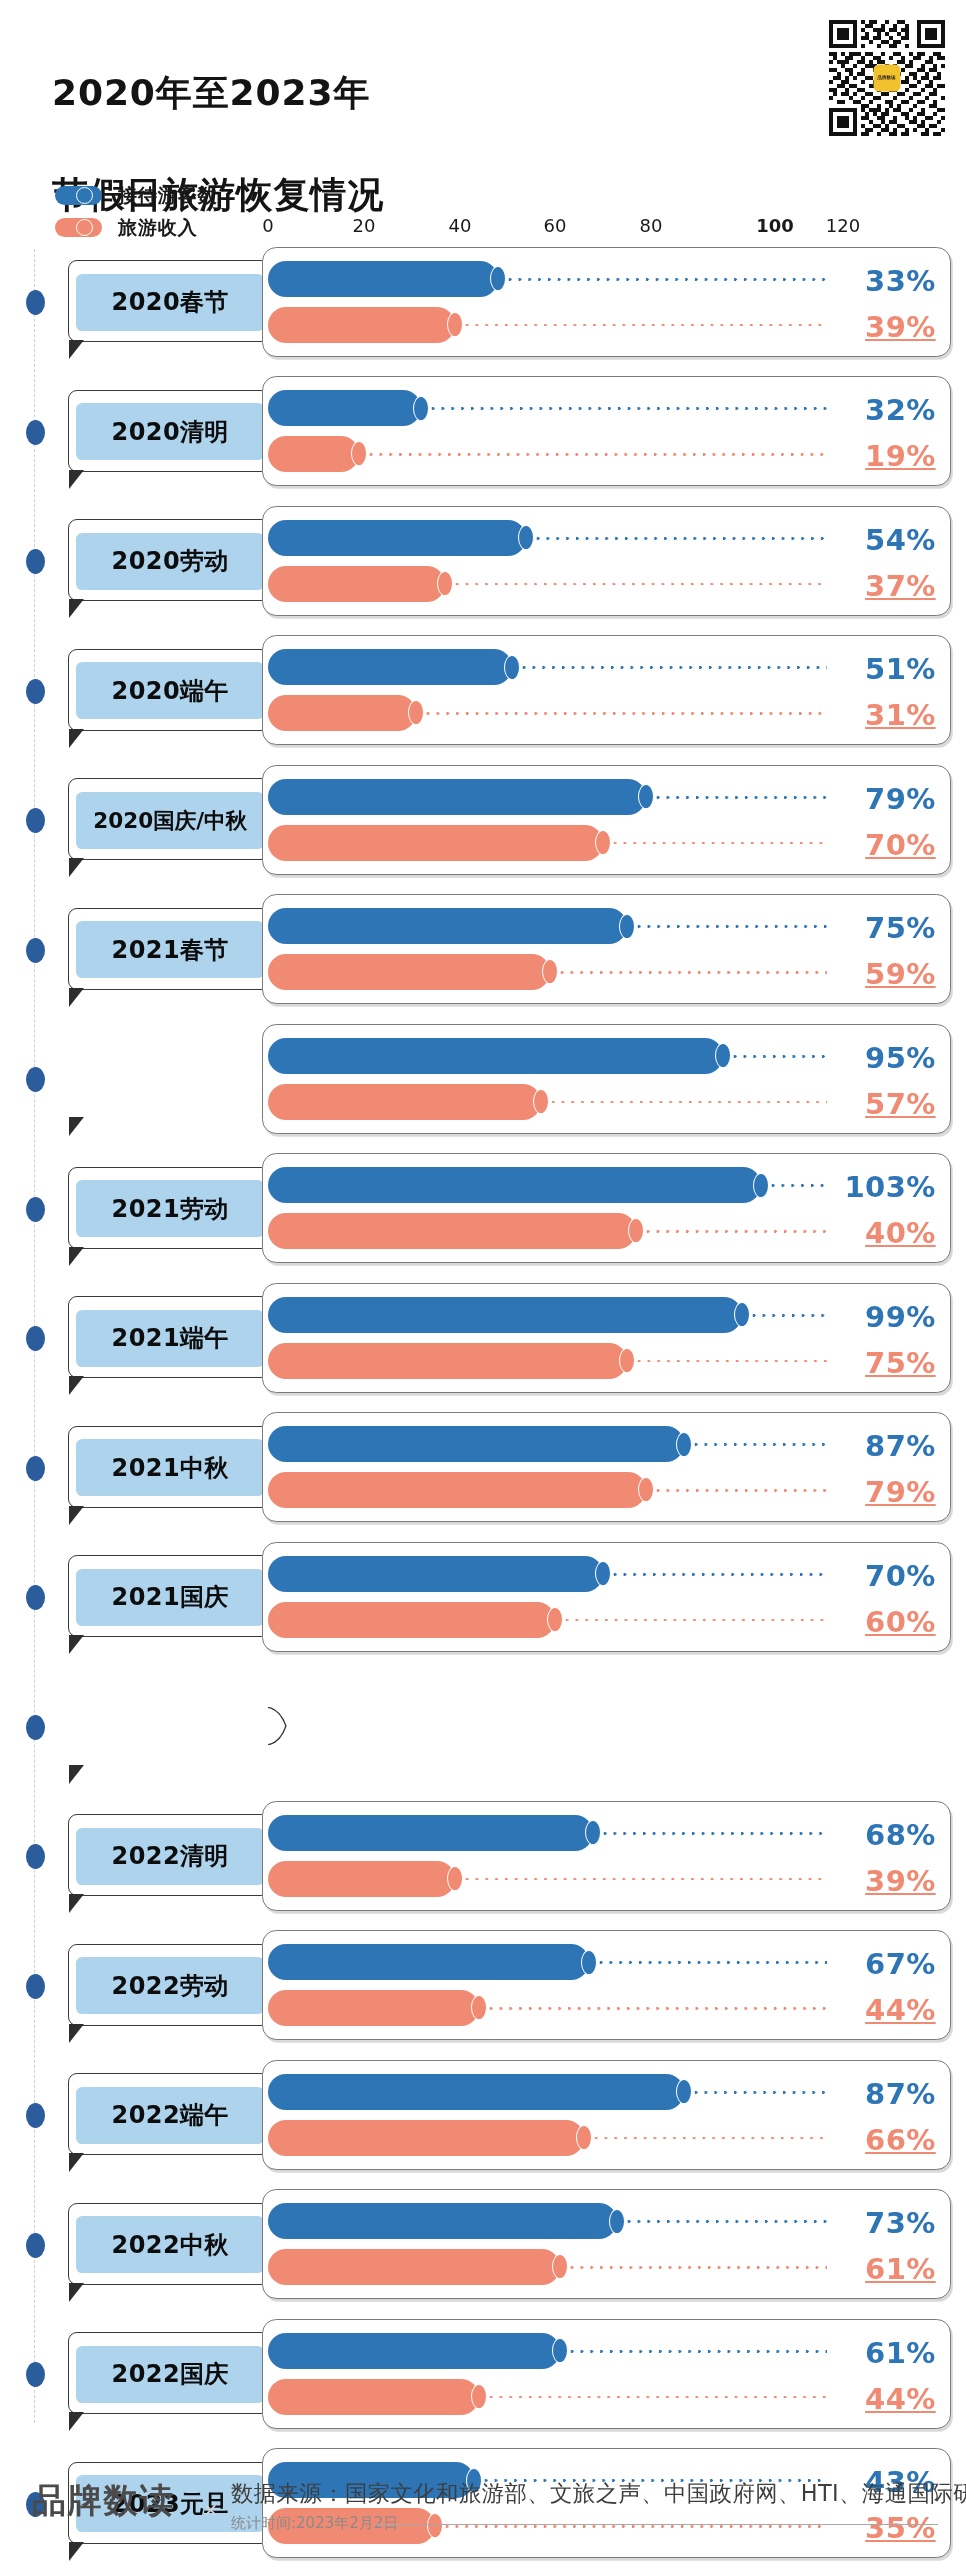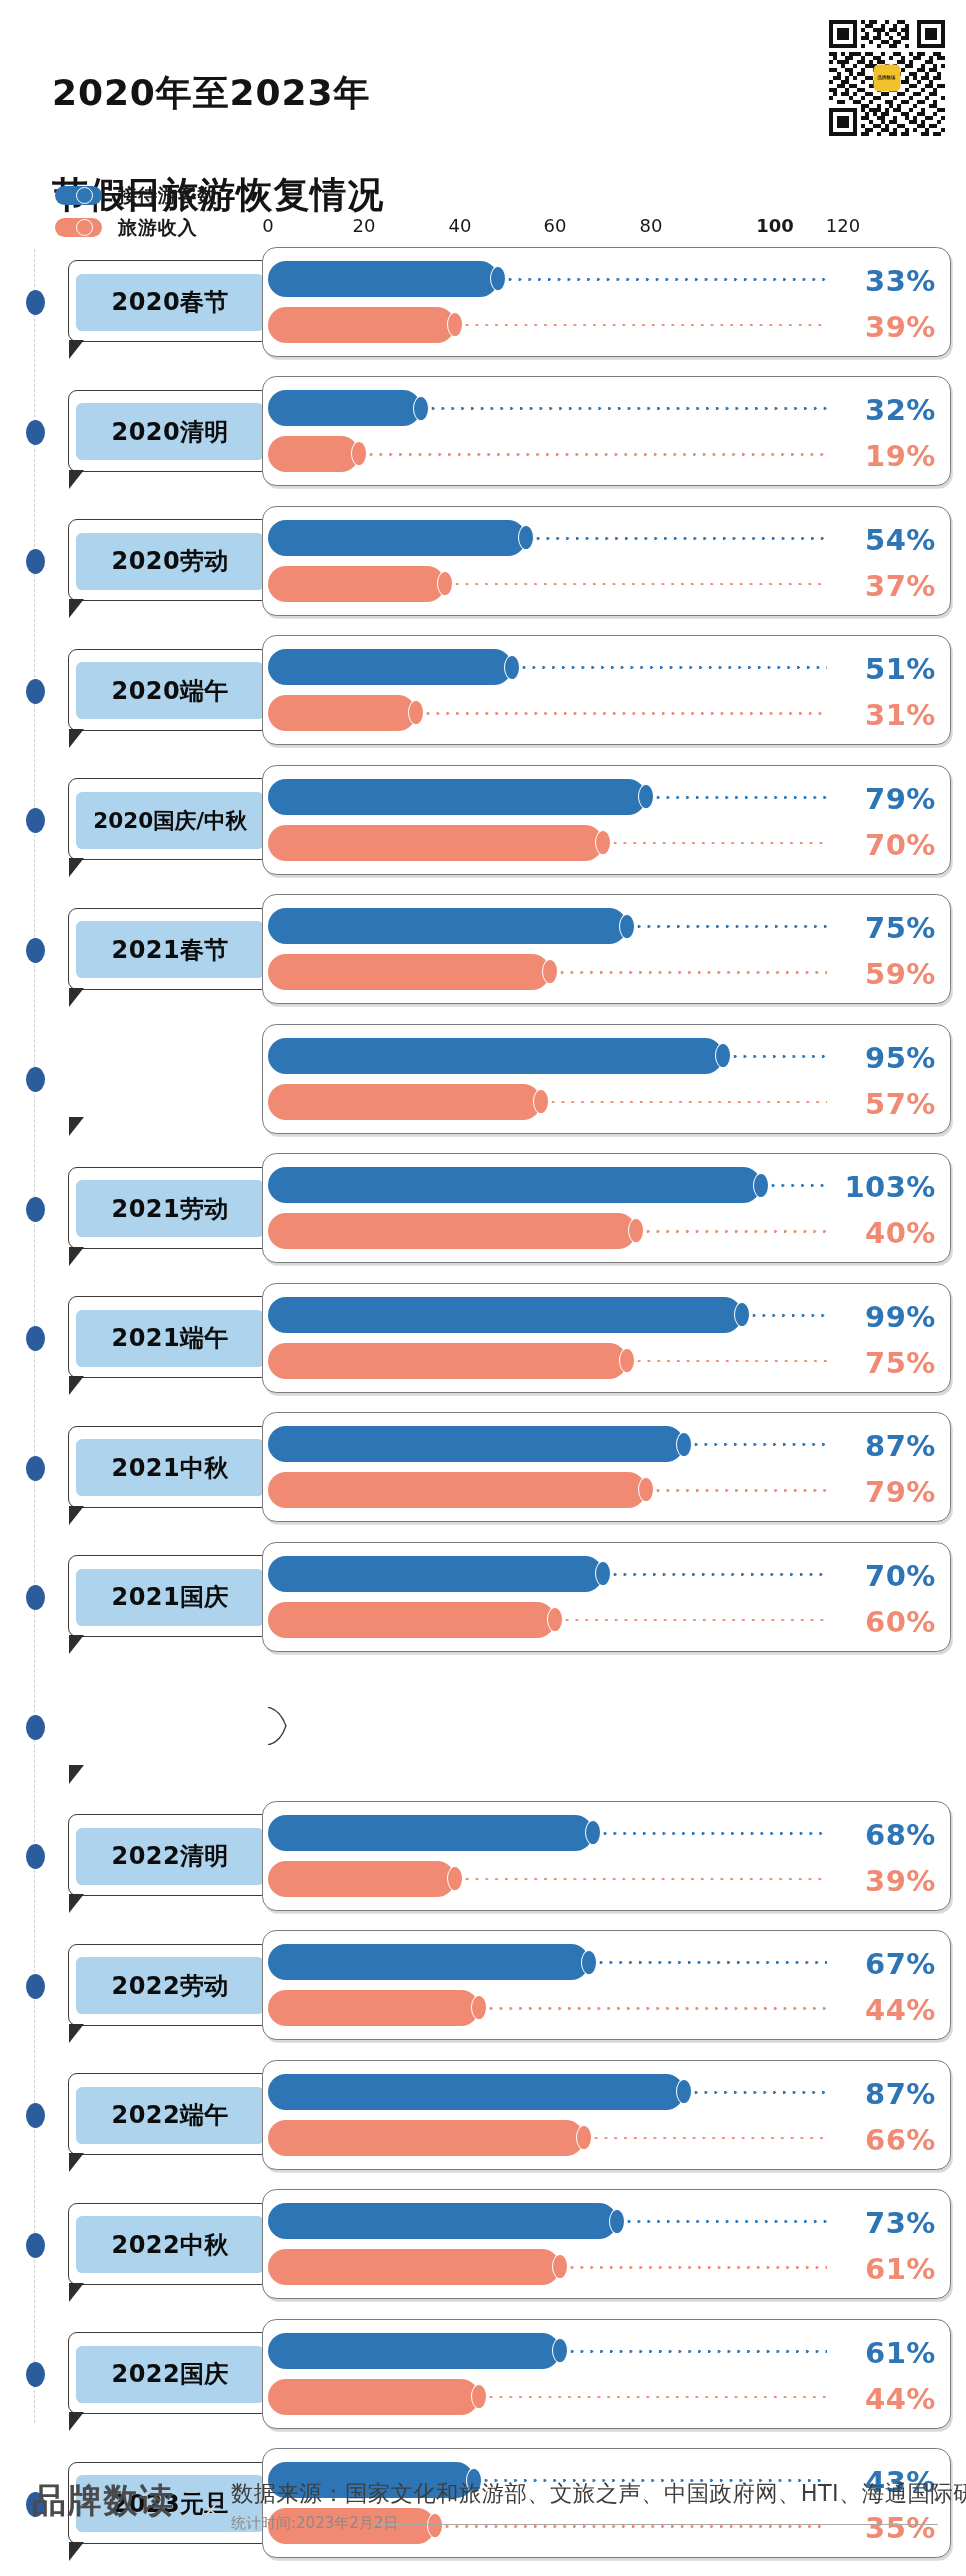--- a/index.html
+++ b/index.html
@@ -161,21 +161,21 @@
   .dots-line.salmon{
     background-image:radial-gradient(circle at 2.2px 1.3px, #F08A72 1.4px, rgba(0,0,0,0) 1.6px);
   }
 
   .value{
     position:absolute;right:14.3px;width:106px;text-align:right;
     font-size:29px;font-weight:bold;letter-spacing:0.4px;
     font-family:"DejaVu Sans","Liberation Sans",sans-serif;
   }
   .value.top{top:16px;}
-  .value.bottom{top:62px;}
+  .value.bottom{top:62px;text-decoration:underline;}
   .value.blue{color:#2E75B6;}
   .value.salmon{color:#F08A72;}
 
   
   .footer{
     position:absolute;left:0;bottom:0;width:966px;height:134px;
   }
   .brand{
     position:absolute;left:32px;top:36px;
     font-size:34px;font-weight:bold;color:#4a4a4a;letter-spacing:1.8px;

